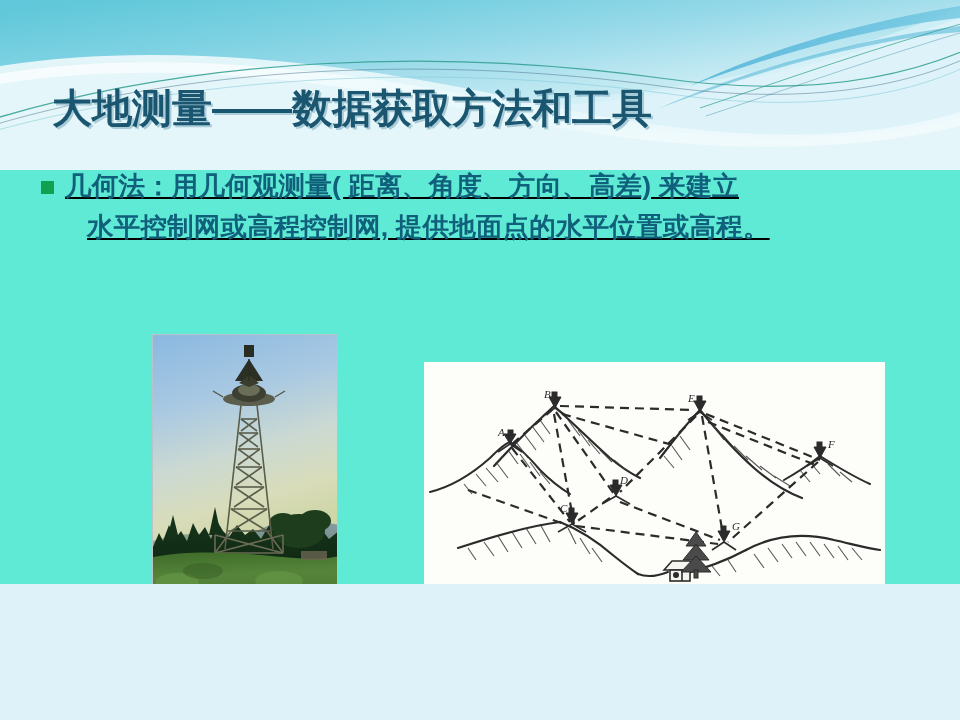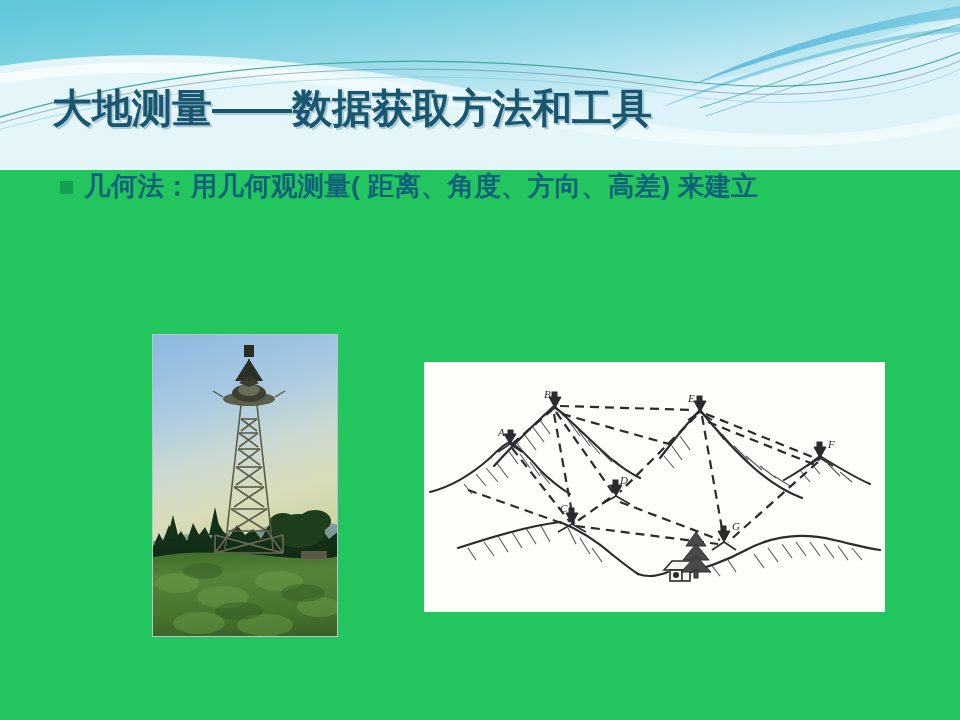--- a/index.html
+++ b/index.html
@@ -9,22 +9,22 @@
   body {
     width: 960px;
     height: 720px;
     overflow: hidden;
     font-family: "Liberation Sans", sans-serif;
     background: #ddf3f9;
   }
   #slide {
     position: relative;
     width: 960px;
-    height: 720px;
-    background: #22c55e;
+    height: 584px;
+    background: #5eead4;
     overflow: hidden;
   }
 
   
   #header-decoration {
     position: absolute;
     left: 0; top: 0;
     width: 960px; height: 170px;
     overflow: hidden;
   }
@@ -40,23 +40,24 @@
     letter-spacing: 0px;
     color: #1a5670;
     text-shadow: 2px 2px 0 rgba(120,170,190,0.55);
     white-space: nowrap;
     line-height: 1.1;
   }
 
   
   #body-block {
     position: absolute;
-    left: 60px;
+    left: 41px;
     top: 166px;
     width: 876px;
+    text-decoration: underline;
   }
   .bullet-row {
     display: flex;
     align-items: flex-start;
   }
   .bullet-square {
     width: 13px;
     height: 13px;
     background: #11a04e;
     margin-top: 15px;
@@ -171,20 +172,21 @@
     </svg>
   </div>
 
   <div id="slide-title">大地测量——数据获取方法和工具</div>
 
   <div id="body-block">
     <div class="bullet-row">
       <span class="bullet-square"></span>
       <span class="bullet-text">
         <span>几何法：用几何观测量( 距离、角度、方向、高差) 来建立</span>
+        <span class="bullet-line-2">水平控制网或高程控制网, 提供地面点的水平位置或高程。</span>
       </span>
     </div>
   </div>
 
   <div id="photo-figure">
     <svg width="186" height="303" viewBox="0 0 186 303" xmlns="http://www.w3.org/2000/svg">
       <defs>
         <linearGradient id="sky" x1="0" y1="0" x2="0.25" y2="1">
           <stop offset="0%" stop-color="#8ab8e0"></stop>
           <stop offset="35%" stop-color="#a9c9e2"></stop>

